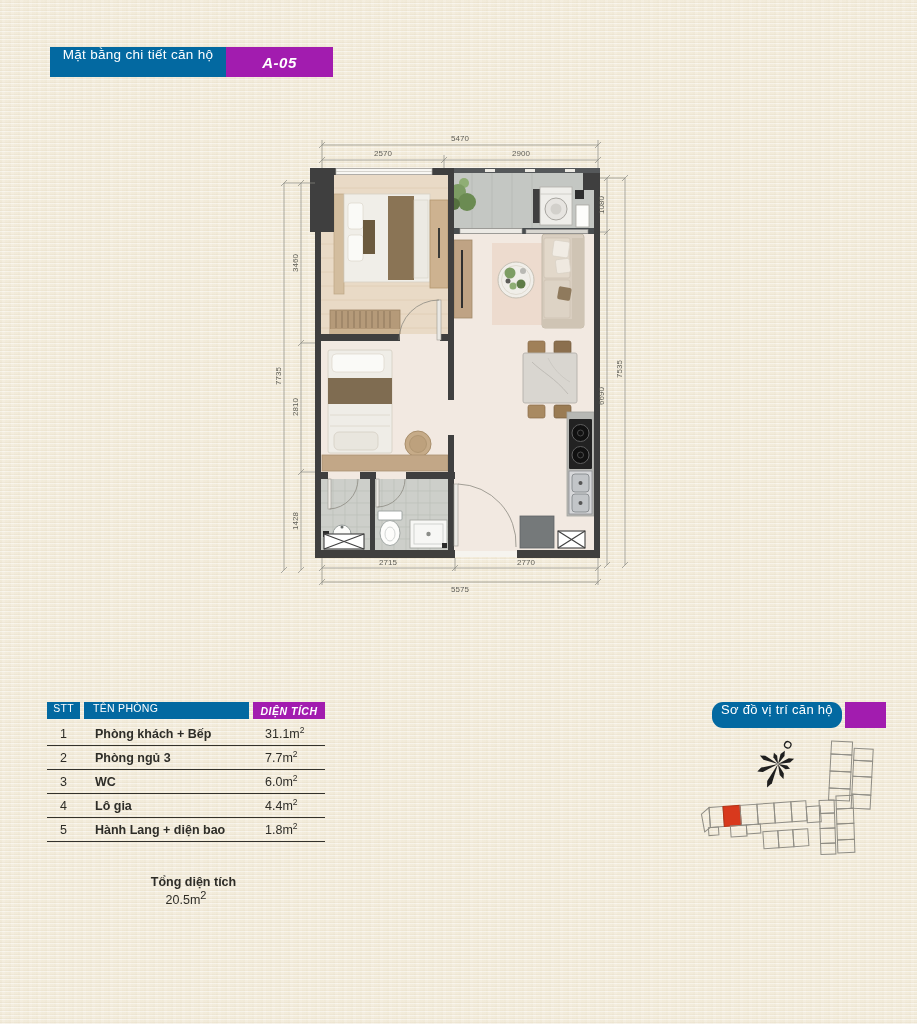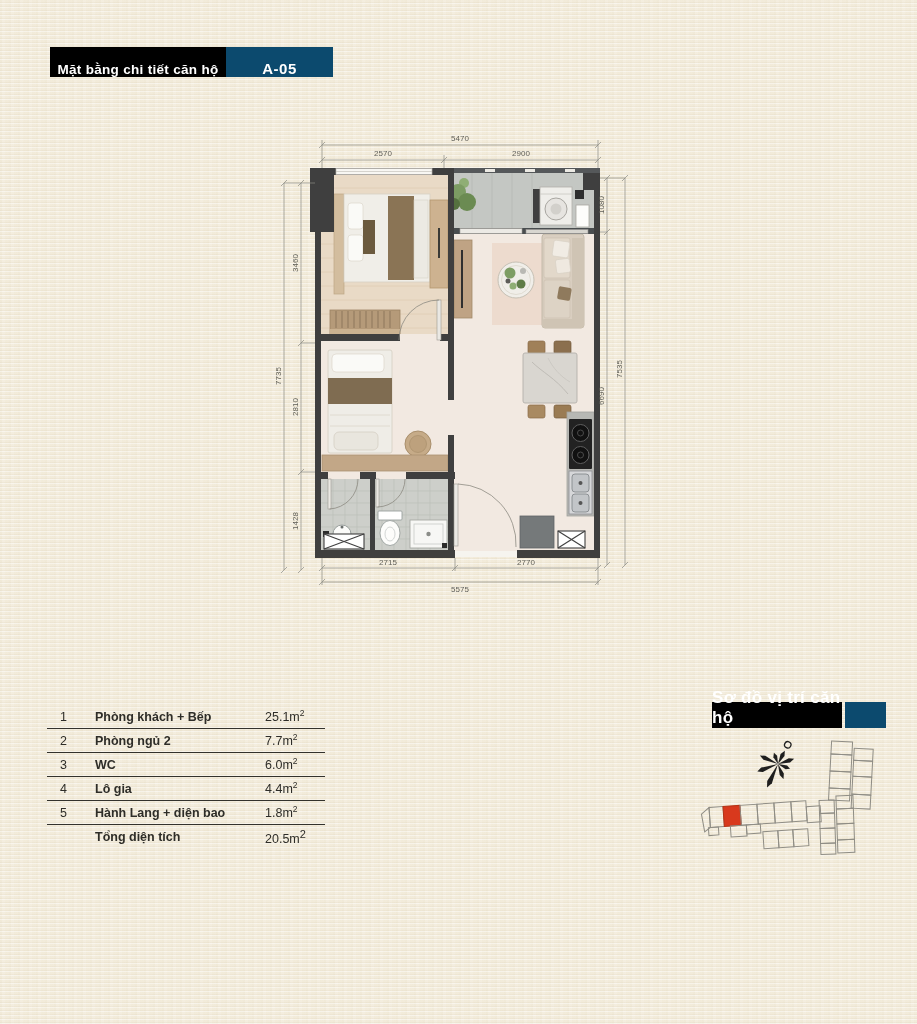--- a/index.html
+++ b/index.html
@@ -9,48 +9,49 @@
     font-family:"Liberation Sans", sans-serif;
     background-color:#f2ebd9;
     background-image:
       repeating-linear-gradient(0deg, rgba(255,255,255,0.45) 0 1px, rgba(231,222,201,0.35) 1px 2px, rgba(244,238,224,0.3) 2px 4px),
       repeating-linear-gradient(90deg, rgba(226,216,193,0.18) 0 2px, rgba(255,255,255,0.12) 2px 5px, rgba(236,228,208,0.15) 5px 9px);
     overflow:hidden;
   }
   .abs { position:absolute; }
   
   .bar-tan {
-    background:#000000; color:#ffffff; font-weight:bold;
-    display:flex; align-items:flex-end; justify-content:center;
+    background:#0369a1; color:#ffffff; font-weight:normal;
+    display:flex; align-items:flex-start; justify-content:center;
     letter-spacing:.3px;
   }
   .bar-green {
-    background:#0c4a6e; color:#ffffff; font-weight:bold;
-    display:flex; align-items:flex-end; justify-content:center;
+    background:#a21caf; color:#ffffff; font-weight:bold;
+    display:flex; align-items:center; justify-content:center;
     letter-spacing:.5px;
+    font-style:italic;
   }
   
   .tbl { position:absolute; left:47px; top:702px; width:278px; }
   .tbl-head { position:relative; height:17px; }
   .tbl-head .h-stt  { position:absolute; left:0;   top:0; width:33px;  height:17px; font-size:10.5px; }
   .tbl-head .h-room { position:absolute; left:37px; top:0; width:165px; height:17px; font-size:10.5px; justify-content:flex-start; padding-left:9px; }
   .tbl-head .h-area { position:absolute; left:206px;top:0; width:72px;  height:17px; font-size:10.5px; }
   .t-row {
     position:relative; height:24px; display:flex; align-items:center;
     border-bottom:1.5px solid #33322c;
     color:#2e2d28; font-size:12.5px;
   }
-  .t-row.no-line { border-bottom:none; }
+  .t-row.no-line { border-bottom:none;flex-direction:column; }
   .t-stt  { width:33px; text-align:center; flex:0 0 33px; }
   .t-room { flex:1; padding-left:15px;font-weight:bold; }
   .t-area { flex:0 0 60px; text-align:left; }
   .t-area sup, .t-room sup { font-size:8.5px; }
   .t-row.total .t-area sup { font-size:11px; }
   
-  .loc-head-tan  { position:absolute; left:712px; top:702px; width:130px; height:26px; font-size:17px; }
+  .loc-head-tan  { position:absolute; left:712px; top:702px; width:130px; height:26px; font-size:13px;border-radius:11px; }
   .loc-head-green{ position:absolute; left:845px; top:702px; width:41px;  height:26px; }
   svg text { font-family:"Liberation Sans", sans-serif; }
   .dim { font-size:8px; fill:#5f5e56; }
 </style>
 </head>
 <body>
 
 <div class="abs bar-tan" style="left:50px; top:47px; width:176px; height:30px; font-size:13.5px;">
   <span>Mặt bằng chi tiết căn hộ</span>
 </div>
@@ -354,29 +355,34 @@
     <text class="dim" x="334" y="95" transform="rotate(-90 334 95)">1080</text>
     <text class="dim" x="334" y="286" transform="rotate(-90 334 286)">6690</text>
     <text class="dim" x="352" y="259" transform="rotate(-90 352 259)">7535</text>
     <text class="dim" x="118" y="455">2715</text>
     <text class="dim" x="256" y="455">2770</text>
     <text class="dim" x="190" y="482">5575</text>
   </g>
 </svg>
 
 <div class="tbl">
+  <div class="tbl-head">
+    <div class="bar-tan h-stt">STT</div>
+    <div class="bar-tan h-room">TÊN PHÒNG</div>
+    <div class="bar-green h-area">DIỆN TÍCH</div>
+  </div>
   <div style="height:3px;"></div>
   <div class="t-row">
     <div class="t-stt">1</div>
     <div class="t-room">Phòng khách + Bếp</div>
-    <div class="t-area"><span>25.1m</span><sup>2</sup></div>
+    <div class="t-area"><span>31.1m</span><sup>2</sup></div>
   </div>
   <div class="t-row">
     <div class="t-stt">2</div>
-    <div class="t-room">Phòng ngủ 2</div>
+    <div class="t-room">Phòng ngủ 3</div>
     <div class="t-area"><span>7.7m</span><sup>2</sup></div>
   </div>
   <div class="t-row">
     <div class="t-stt">3</div>
     <div class="t-room">WC</div>
     <div class="t-area"><span>6.0m</span><sup>2</sup></div>
   </div>
   <div class="t-row">
     <div class="t-stt">4</div>
     <div class="t-room">Lô gia</div>

